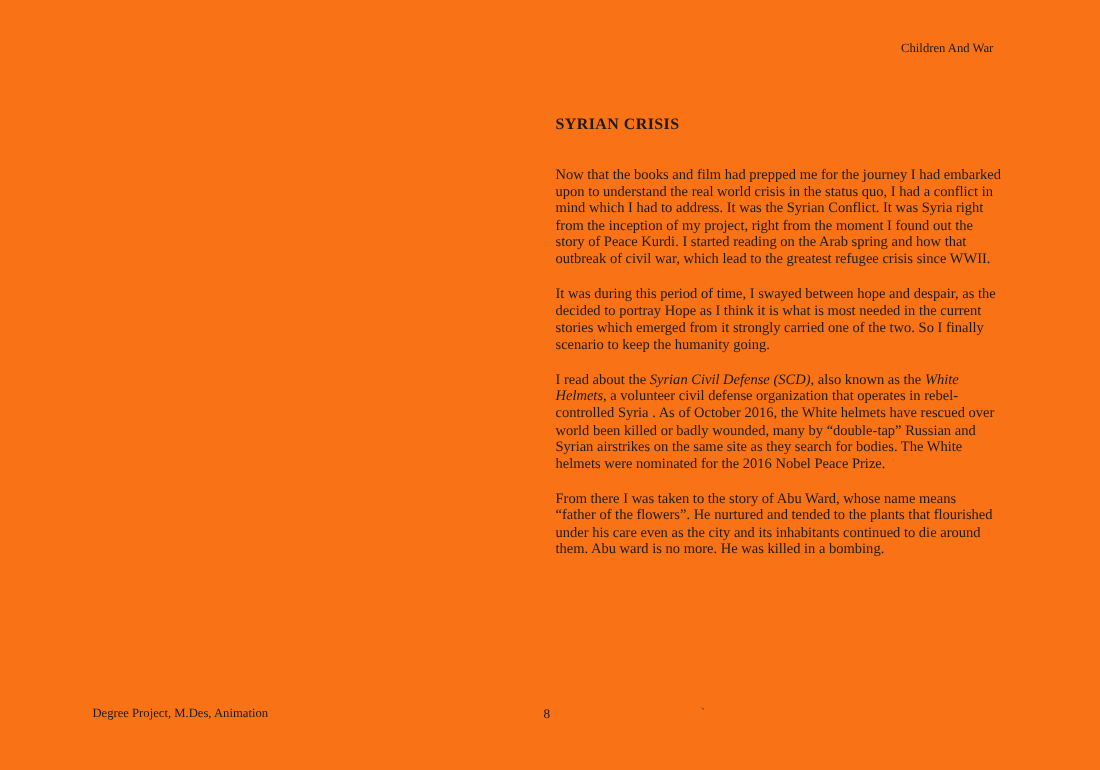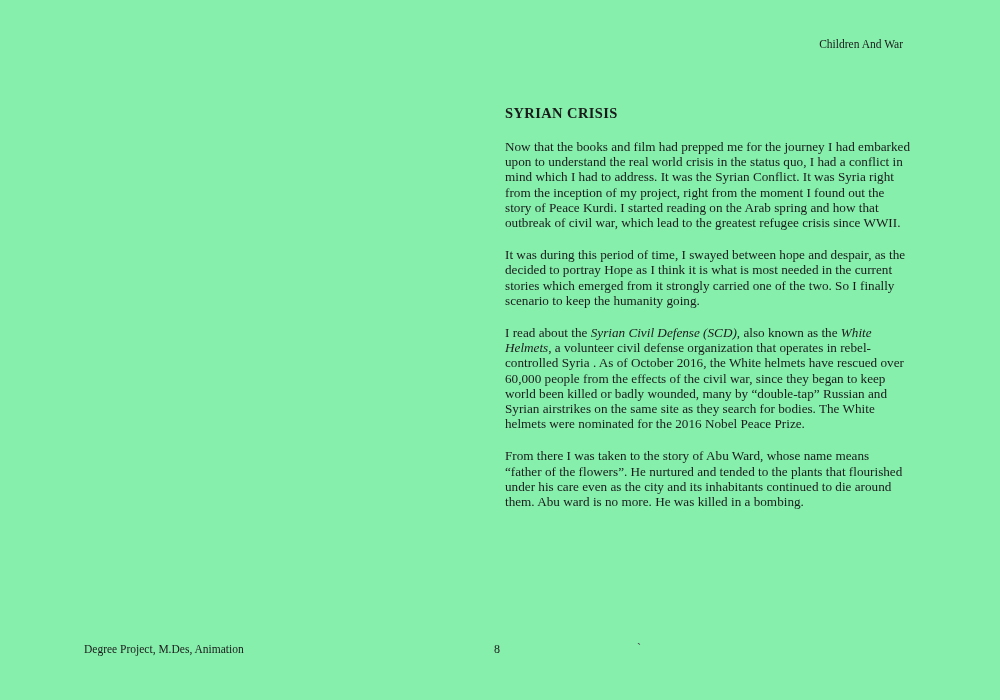--- a/index.html
+++ b/index.html
@@ -11,21 +11,21 @@
     height: 700px;
     background: #ffffff;
     font-family: "Liberation Serif", "DejaVu Serif", serif;
     color: #1a1a1a;
     position: relative;
     overflow: hidden;
   }
   .spread {
     position: absolute;
     inset: 0;
-    background: #86efac;
+    background: #f97316;
     font-family: Liberation Serif, serif;
   }
   .running-header {
     position: absolute;
     top: 38px;
     right: 97px;
     font-size: 11.5px;
     line-height: 13px;
     white-space: nowrap;
   }
@@ -41,21 +41,21 @@
   }
   .body-text {
     position: absolute;
     top: 139px;
     left: 505px;
     width: 412px;
     font-size: 13.2px;
     line-height: 15.2px;
   }
   .paragraph {
-    margin: 0 0 17px 0;
+    margin: 12px 0 17px 0;
   }
   .line {
     white-space: pre;
   }
   .italic {
     font-style: italic;
   }
   .footer-left {
     position: absolute;
     top: 643px;
@@ -98,21 +98,20 @@
       <div class="paragraph">
         <div class="line"><span>It was during this period of time, I swayed between hope and despair, as the</span></div>
         <div class="line"><span>decided to portray Hope as I think it is what is most needed in the current</span></div>
         <div class="line"><span>stories which emerged from it strongly carried one of the two. So I finally</span></div>
         <div class="line"><span>scenario to keep the humanity going.</span></div>
       </div>
       <div class="paragraph">
         <div class="line"><span>I read about the </span><span class="italic">Syrian Civil Defense (SCD)</span><span>, also known as the </span><span class="italic">White</span></div>
         <div class="line"><span class="italic">Helmets</span><span>, a volunteer civil defense organization that operates in rebel-</span></div>
         <div class="line"><span>controlled Syria . As of October 2016, the White helmets have rescued over</span></div>
-        <div class="line"><span>60,000 people from the effects of the civil war, since they began to keep</span></div>
         <div class="line"><span>world been killed or badly wounded, many by “double-tap” Russian and</span></div>
         <div class="line"><span>Syrian airstrikes on the same site as they search for bodies. The White</span></div>
         <div class="line"><span>helmets were nominated for the 2016 Nobel Peace Prize.</span></div>
       </div>
       <div class="paragraph">
         <div class="line"><span>From there I was taken to the story of Abu Ward, whose name means</span></div>
         <div class="line"><span>“father of the flowers”. He nurtured and tended to the plants that flourished</span></div>
         <div class="line"><span>under his care even as the city and its inhabitants continued to die around</span></div>
         <div class="line"><span>them. Abu ward is no more. He was killed in a bombing.</span></div>
       </div>

